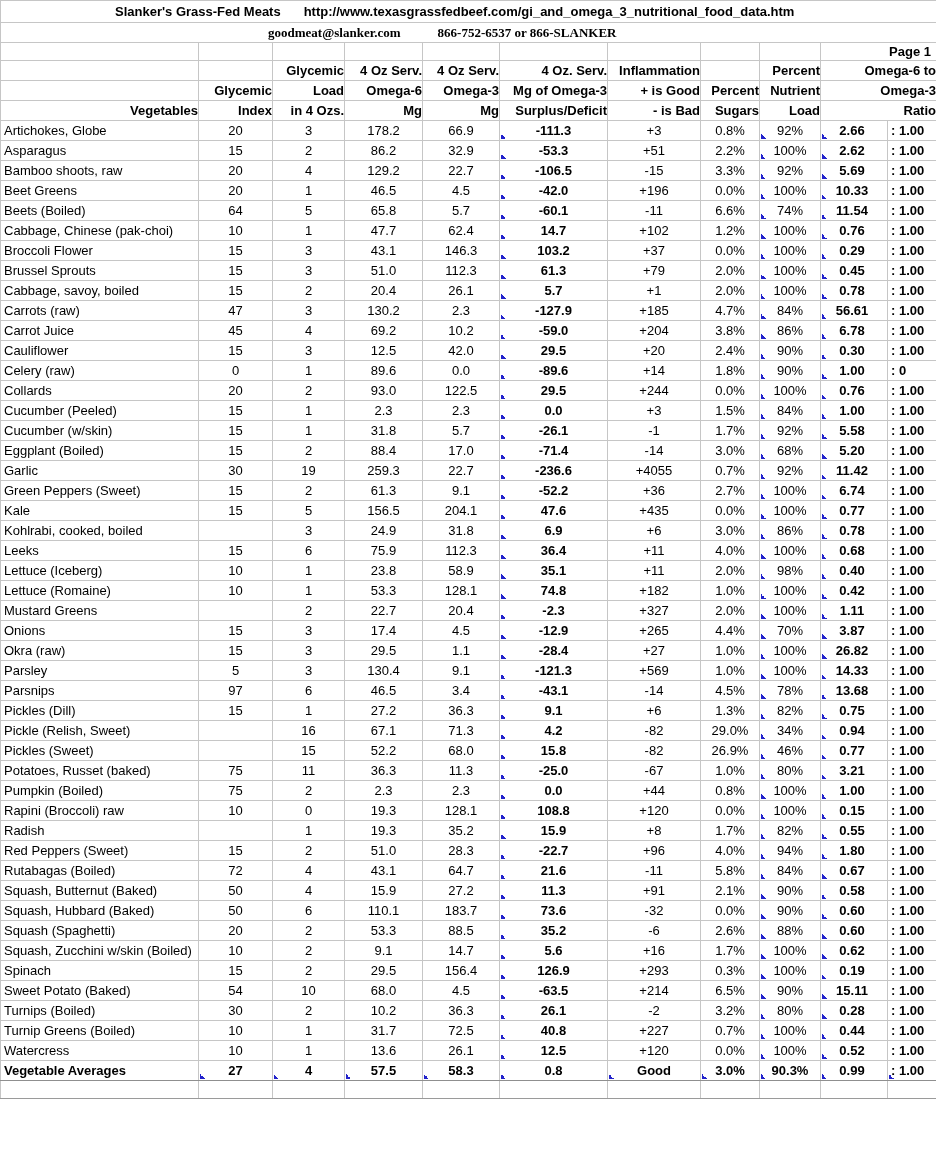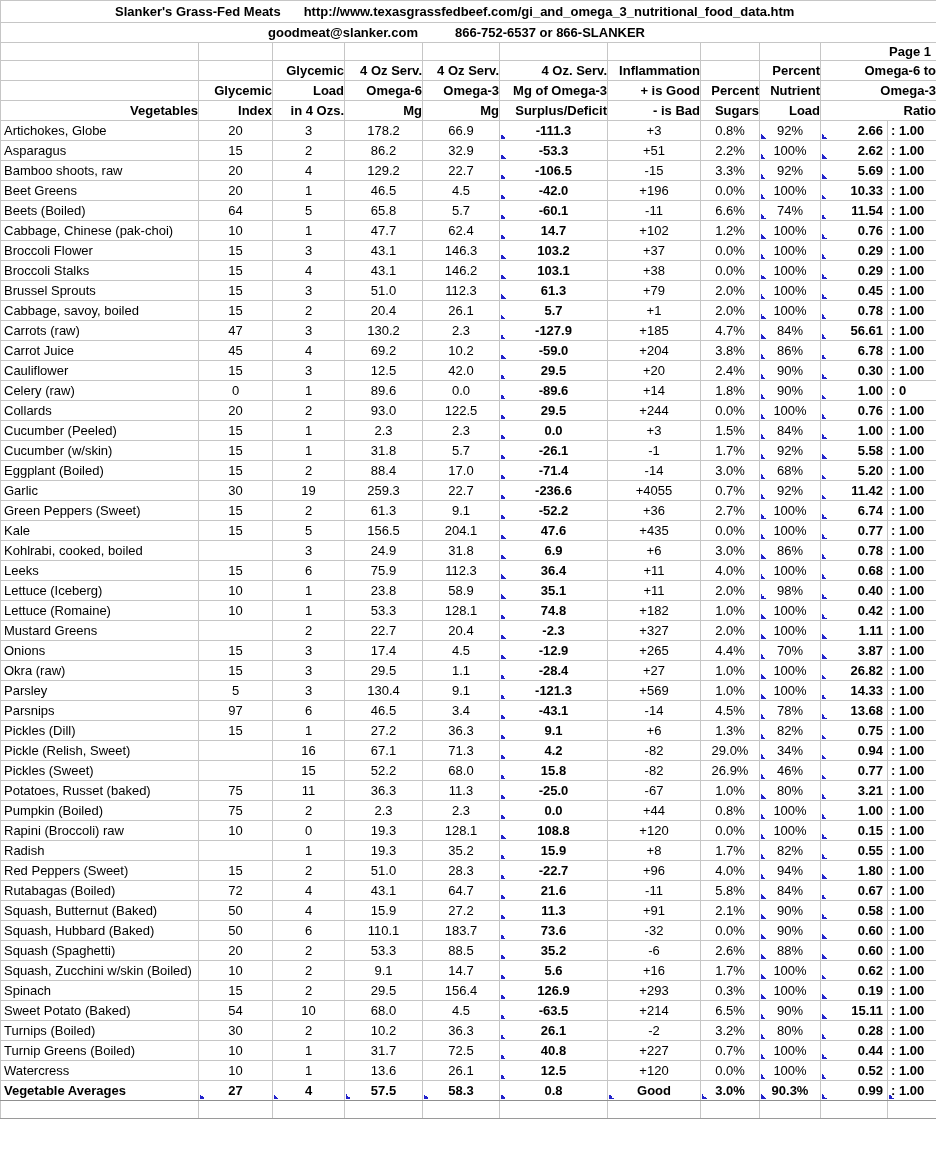--- a/index.html
+++ b/index.html
@@ -2,29 +2,29 @@
 <html><head>
 <meta charset="utf-8">
 <style>
   html,body{margin:0;padding:0;background:#fff;}
   body{width:936px;font-family:"Liberation Sans","DejaVu Sans",sans-serif;}
   table.sheet{border-collapse:collapse;table-layout:fixed;width:936px;border:1px solid #14532d;padding-left:8px;}
   td{border:1px solid #c6c6c6;padding:0;height:19px;line-height:19px;font-size:13px;color:#000;
      white-space:nowrap;overflow:hidden;position:relative;background:#ffffff;vertical-align:middle;}
   .t-l{text-align:left;padding-left:3px;}
   .t-c{text-align:center;}
-  .t-r{text-align:right;padding-right:4px;}
+  .t-r{text-align:center;padding-right:4px;}
   .b{font-weight:bold;}
   tr.r-title td{height:21px;line-height:21px;}
   tr.r-contact td{height:19px;line-height:19px;}
   tr.r-page td{height:17px;line-height:17px;}
   tr.r-empty td{height:17px;border-bottom-color:#9a9a9a;}
   tr.r-avg td{border-bottom-color:#8f8f8f;font-weight:bold;}
   .line1{display:flex;gap:23px;padding-left:114px;font-weight:bold;}
-  .line2{display:flex;gap:37px;padding-left:267px;font-weight:bold;}
+  .line2{display:flex;gap:37px;padding-left:267px;font-weight:bold;font-family:Liberation Serif, serif;}
   .page-cell{font-weight:bold;text-align:right;padding-right:5px;}
   .hc{font-weight:bold;text-align:right;}
   
   .cm{position:absolute;left:1px;bottom:1px;width:5px;height:5px;
       background:linear-gradient(to top right,#2222cc 50%,transparent 50%);}
 </style>
 </head>
 <body>
 
 <table class="sheet">
@@ -192,33 +192,20 @@
     <td class="t-c">43.1</td>
     <td class="t-c">146.3</td>
     <td class="t-c b">103.2<span class="cm"></span></td>
     <td class="t-c">+37</td>
     <td class="t-c">0.0%</td>
     <td class="t-c">100%<span class="cm"></span></td>
     <td class="t-r b">0.29<span class="cm"></span></td>
     <td class="t-l b">: 1.00</td>
   </tr>
       <tr>
-    <td class="t-l">Broccoli Stalks</td>
-    <td class="t-c">15</td>
-    <td class="t-c">4</td>
-    <td class="t-c">43.1</td>
-    <td class="t-c">146.2</td>
-    <td class="t-c b">103.1<span class="cm"></span></td>
-    <td class="t-c">+38</td>
-    <td class="t-c">0.0%</td>
-    <td class="t-c">100%<span class="cm"></span></td>
-    <td class="t-r b">0.29<span class="cm"></span></td>
-    <td class="t-l b">: 1.00</td>
-  </tr>
-      <tr>
     <td class="t-l">Brussel Sprouts</td>
     <td class="t-c">15</td>
     <td class="t-c">3</td>
     <td class="t-c">51.0</td>
     <td class="t-c">112.3</td>
     <td class="t-c b">61.3<span class="cm"></span></td>
     <td class="t-c">+79</td>
     <td class="t-c">2.0%</td>
     <td class="t-c">100%<span class="cm"></span></td>
     <td class="t-r b">0.45<span class="cm"></span></td>

